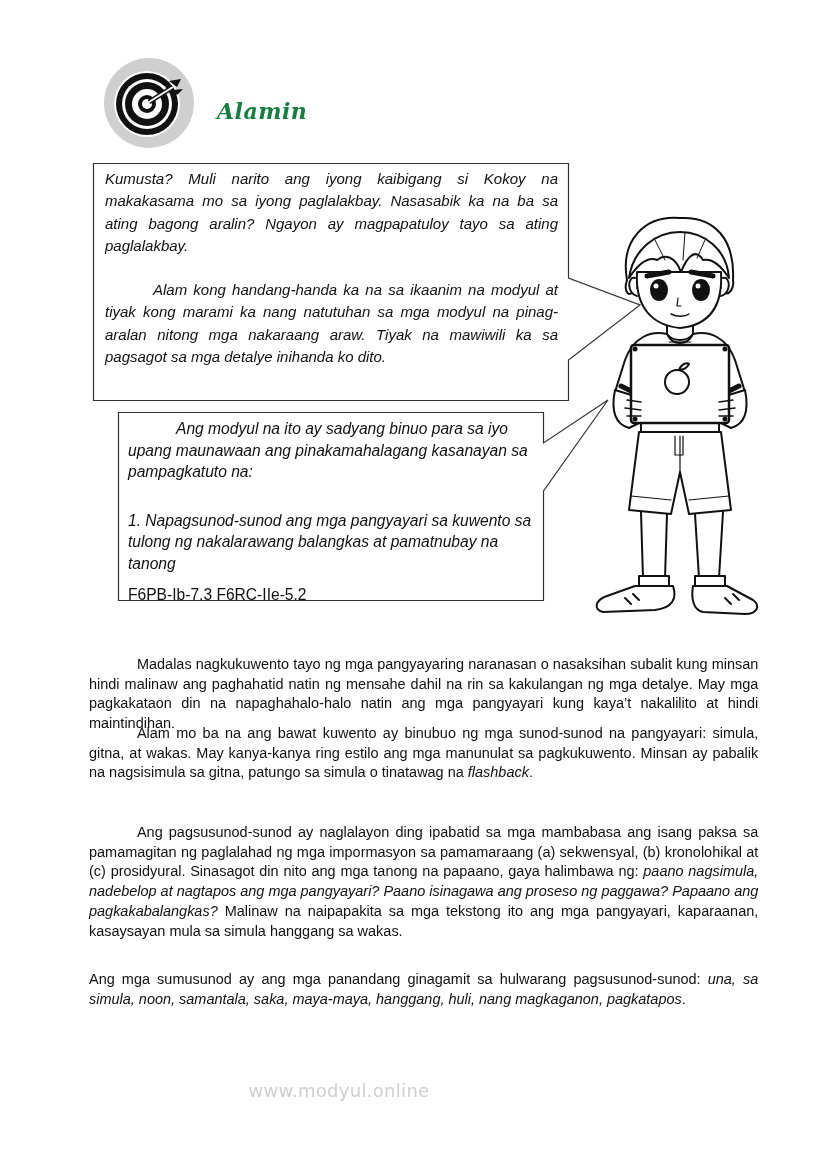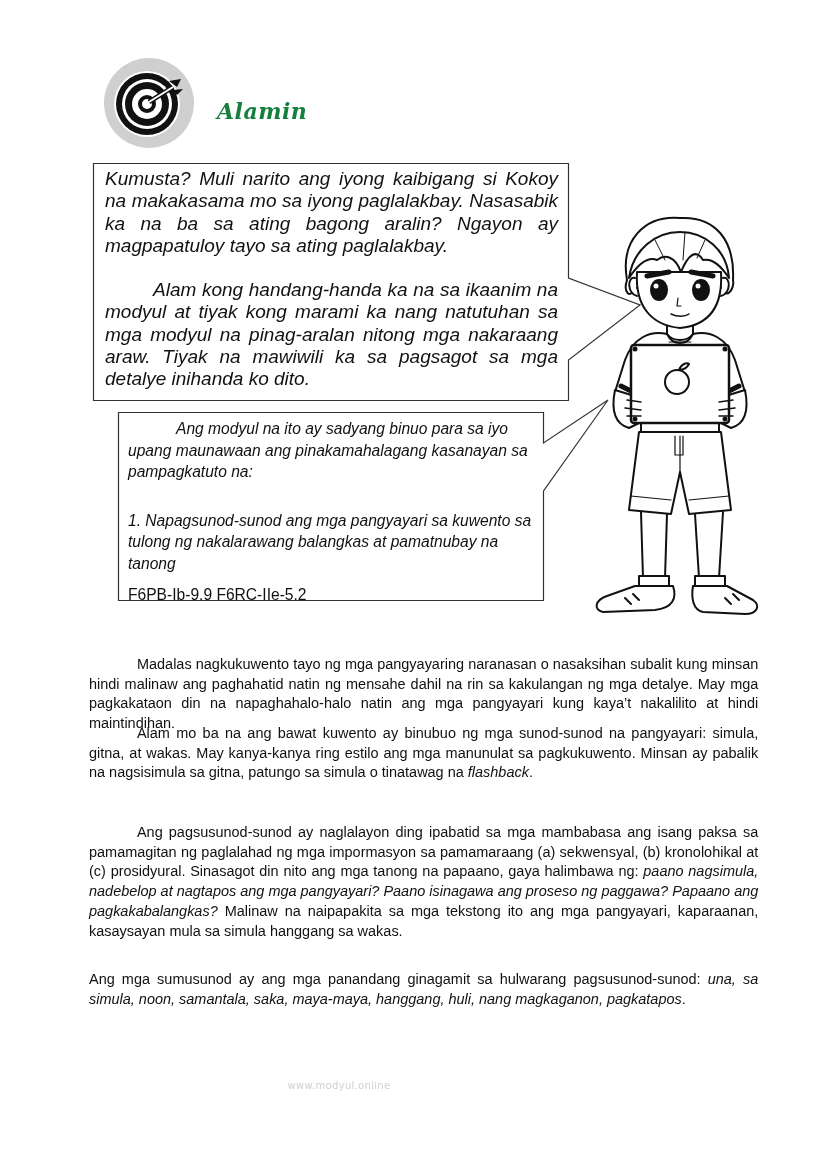--- a/index.html
+++ b/index.html
@@ -1,37 +1,37 @@
 <!DOCTYPE html>
 <html><head>
 <meta charset="utf-8">
 <style>
   html, body { margin:0; padding:0; background:#ffffff; }
   body { width:826px; height:1169px; position:relative; overflow:hidden; font-family:"Liberation Sans", sans-serif; color:#111; }
   .abs { position:absolute; }
   .heading-icon { left:103px; top:57px; width:92px; height:92px; }
   .heading-title { left:217px; top:98px; font-family:"DejaVu Serif", serif; font-weight:bold; font-style:italic; font-size:22px; letter-spacing:0.5px; color:#15803d; }
   .callouts { left:0; top:0; width:826px; height:640px; pointer-events:none; }
-  .box1 { left:105px; top:168px; width:453px; font-style:italic; font-size:19px; line-height:22.3px; text-align:justify; }
+  .box1 { left:105px; top:168px; width:453px; font-style:italic; font-size:15px; line-height:22.3px; text-align:justify; }
   .box1 p { margin:0; }
   .box1 p + p { margin-top:22px; text-indent:48px; }
   .box2 { left:128px; top:418px; width:405px; font-size:15.6px; line-height:21.5px; }
   .box2 p { margin:0; font-style:italic; }
   .box2 .intro { text-indent:48px; }
   .box2 .item { margin-top:27px; }
   .box2 .codes { margin-top:10px; font-style:normal; }
   .boy { left:585px; top:210px; width:190px; height:410px; }
   .body-text { left:89px; width:669px; font-family:"Liberation Sans", sans-serif; font-size:15.4px; line-height:19.7px; text-align:justify; }
   .body-text .indent { text-indent:51px; display:block; }
   .p1 { top:654px; transform:scaleX(0.94); transform-origin:left top; width:712px; }
   .p2 { top:723px; transform:scaleX(0.94); transform-origin:left top; width:712px; }
   .p3 { top:822px; transform:scaleX(0.94); transform-origin:left top; width:712px; }
   .p4 { top:969px; transform:scaleX(0.94); transform-origin:left top; width:712px; }
   em { font-style:italic; }
-  .footer { left:0; width:678px; top:1080px; text-align:center; font-family:"DejaVu Sans", sans-serif; font-size:10px; color:#cfcfcf; letter-spacing:0.3px; }
+  .footer { left:0; width:678px; top:1080px; text-align:center; font-family:"DejaVu Sans", sans-serif; font-size:18px; color:#cfcfcf; letter-spacing:0.3px; }
 </style>
 </head>
 <body>
 
 <div class="abs heading-icon">
   <svg width="92" height="92" viewBox="0 0 92 92">
     <circle cx="46" cy="46" r="45" fill="#cfcfcf"></circle>
     <circle cx="44" cy="47" r="33" fill="#ffffff"></circle>
     <circle cx="44" cy="47" r="31" fill="#111"></circle>
     <circle cx="44" cy="47" r="25" fill="#ffffff"></circle>
@@ -53,21 +53,21 @@
 </svg>
 
 <div class="abs box1">
   <p>Kumusta? Muli narito ang iyong kaibigang si Kokoy na makakasama mo sa iyong paglalakbay. Nasasabik ka na ba sa ating bagong aralin? Ngayon ay magpapatuloy tayo sa ating paglalakbay.</p>
   <p>Alam kong handang-handa ka na sa ikaanim na modyul at tiyak kong marami ka nang natutuhan sa mga modyul na pinag-aralan nitong mga nakaraang araw. Tiyak na mawiwili ka sa pagsagot sa mga detalye inihanda ko dito.</p>
 </div>
 
 <div class="abs box2">
   <p class="intro">Ang modyul na ito ay sadyang binuo para sa iyo upang maunawaan ang pinakamahalagang kasanayan sa pampagkatuto na:</p>
   <p class="item">1.  Napagsunod-sunod ang mga pangyayari sa kuwento sa tulong ng nakalarawang balangkas at pamatnubay na tanong</p>
-  <p class="codes">F6PB-Ib-9.9 F6RC-IIe-5.2</p>
+  <p class="codes">F6PB-Ib-7.3 F6RC-IIe-5.2</p>
 </div>
 
 <div class="abs boy">
   <svg width="190" height="410" viewBox="0 0 190 410" fill="#fff" stroke="#111" stroke-width="2" stroke-linejoin="round" stroke-linecap="round">
 
     <path d="M42 70 C35 30 60 5 95 8 C130 6 150 30 148 70 C150 80 140 90 138 78 L50 78 C45 90 38 82 42 70 Z" fill="#fff"></path>
 
     <path d="M52 62 C50 95 65 115 95 118 C125 115 138 95 136 62 Z"></path>
 
     <path d="M50 68 C42 66 42 84 52 86"></path>

